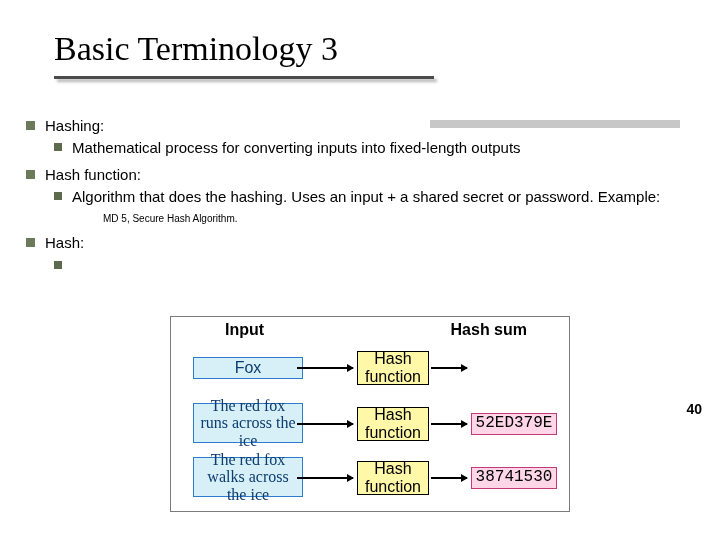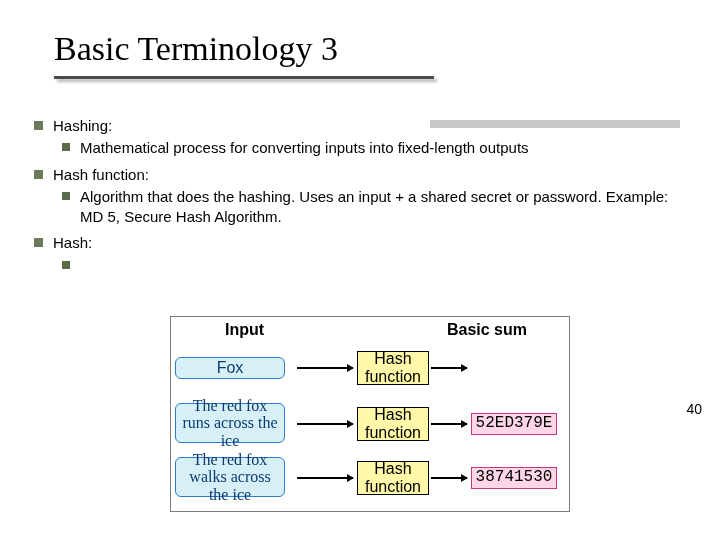--- a/index.html
+++ b/index.html
@@ -39,21 +39,21 @@
   .accent-bar {
     position: absolute;
     right: 40px;
     top: 120px;
     width: 250px;
     height: 8px;
     background: #c7c7c7;
   }
   .body {
     position: absolute;
-    left: 34px;
+    left: 26px;
     top: 112px;
     width: 640px;
     font-size: 15px;
     line-height: 1.35;
   }
   .item-l1 {
     display: flex;
     margin: 4px 0 2px 0;
   }
   .item-l2 {
@@ -64,27 +64,27 @@
     display: inline-block;
     width: 9px;
     height: 9px;
     margin-top: 5px;
     margin-right: 10px;
     flex: 0 0 auto;
   }
   .sq-l1 { background: #6a7a5a; }
   .sq-l2 { background: #5b6b4b; width: 8px; height: 8px; }
   .txt { display: inline-block; }
-  .small { font-size: 15px; }
+  .small { font-size: 10px; margin-left: 31px; }
   .pagenum {
     position: absolute;
     right: 18px;
     bottom: 26px;
     font-size: 14px;
-    font-weight: 400;
+    font-weight: 700;
   }
 
   
   .diagram {
     position: absolute;
     left: 170px;
     top: 316px;
     width: 400px;
     height: 196px;
     border: 1px solid #7b7b7b;
@@ -108,26 +108,25 @@
   .box {
     position: absolute;
     top: 6px;
     border: 1px solid #000;
     padding: 4px 6px;
     text-align: center;
     line-height: 1.1;
     box-sizing: border-box;
   }
   .box.input {
-    left: 4px;
+    left: 22px;
     width: 110px;
     background: #d7f0f8;
     border-color: #2b7ccc;
     color: #0b3b6f;
-    border-radius: 6px;
   }
   .box.input.tall { height: 40px; top: 0px; display:flex; align-items:center; justify-content:center;font-family:Liberation Serif, serif;}
   .box.input.short { height: 22px; top: 10px; display:flex; align-items:center; justify-content:center;}
   .box.func {
     left: 186px;
     width: 72px;
     height: 34px;
     top: 4px;
     background: #fff8a8;
     border-color: #000;
@@ -199,21 +198,21 @@
       <span class="sq sq-l1"></span>
       <span class="txt">Hash:</span>
     </div>
     <div class="item-l2">
       <span class="sq sq-l2"></span>
     </div>
   </div>
 
   <div class="diagram">
     <div class="dia-head h-input">Input</div>
-    <div class="dia-head h-hash">Basic sum</div>
+    <div class="dia-head h-hash">Hash sum</div>
 
     <div class="row r1">
       <div class="box input short">Fox</div>
       <div class="arr a1"></div>
       <div class="box func">Hash function</div>
       <div class="arr a2"></div>
     </div>
 
     <div class="row r2">
       <div class="box input tall">The red fox runs across the ice</div>

